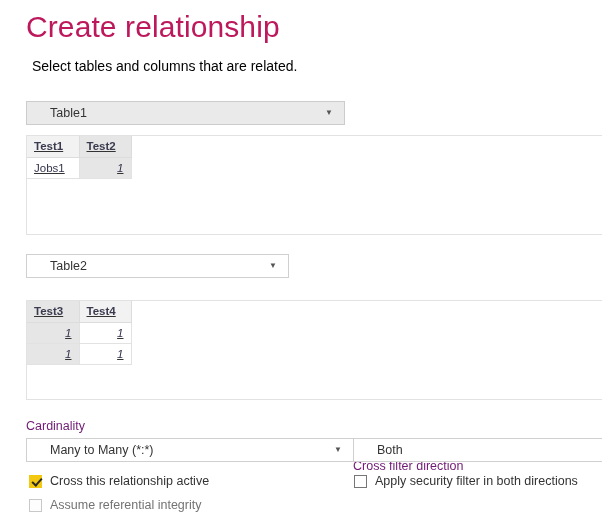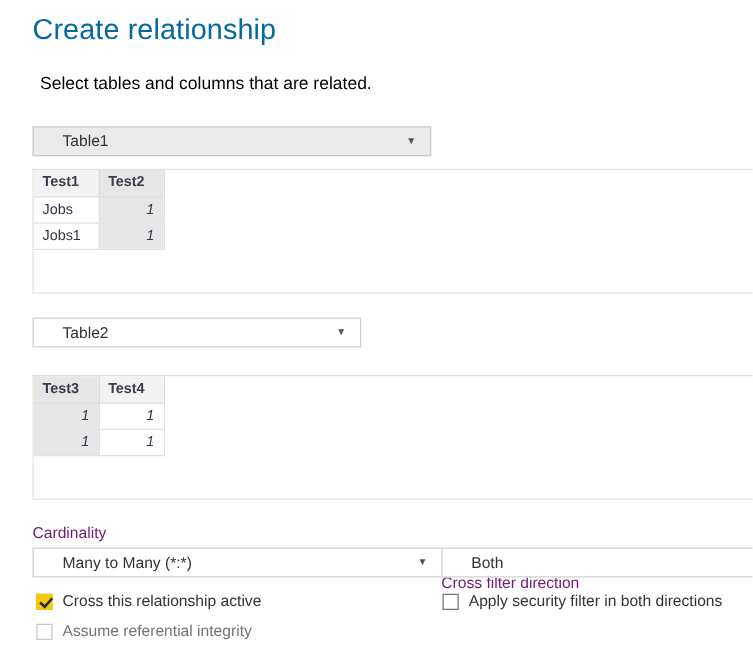--- a/index.html
+++ b/index.html
@@ -13,23 +13,23 @@
     font-family: "Liberation Sans", sans-serif;
     color: #333333;
     overflow: hidden;
     position: relative;
   }
 
   .page-title {
     position: absolute;
     left: 26px;
     top: 10px;
-    font-size: 23px;
+    font-size: 30px;
     font-weight: 300;
-    color: #0369a1;
+    color: #be185d;
     letter-spacing: 0.1px;
     white-space: nowrap;
   }
 
   .subtitle {
     position: absolute;
     left: 32px;
     top: 58px;
     font-size: 14px;
     color: #000000;
@@ -79,20 +79,21 @@
     box-sizing: border-box;
     background: #ffffff;
   }
   #grid-region-1 { top: 135px; width: 600px; height: 100px; }
   #grid-region-2 { top: 300px; width: 600px; height: 100px; }
 
   .data-grid {
     border-collapse: collapse;
     table-layout: fixed;
     font-size: 11.5px;
+    text-decoration: underline;
   }
   .data-grid th {
     height: 21px;
     background: #f2f2f2;
     border-right: 1px solid #dcdcdc;
     border-bottom: 1px solid #dcdcdc;
     font-size: 11.5px;
     font-weight: bold;
     color: #3b3b4f;
     text-align: left;
@@ -186,24 +187,20 @@
 <div class="grid-region" id="grid-region-1">
   <table class="data-grid" id="grid-1">
     <thead>
       <tr>
         <th class="col-w">Test1</th>
         <th class="col-w sel">Test2</th>
       </tr>
     </thead>
     <tbody>
       <tr>
-        <td class="col-w text">Jobs</td>
-        <td class="col-w num sel">1</td>
-      </tr>
-      <tr>
         <td class="col-w text">Jobs1</td>
         <td class="col-w num sel">1</td>
       </tr>
     </tbody>
   </table>
 </div>
 
 <div class="combo" id="combo-table2">
   <span class="combo-text">Table2</span>
   <span class="caret">▼</span>

